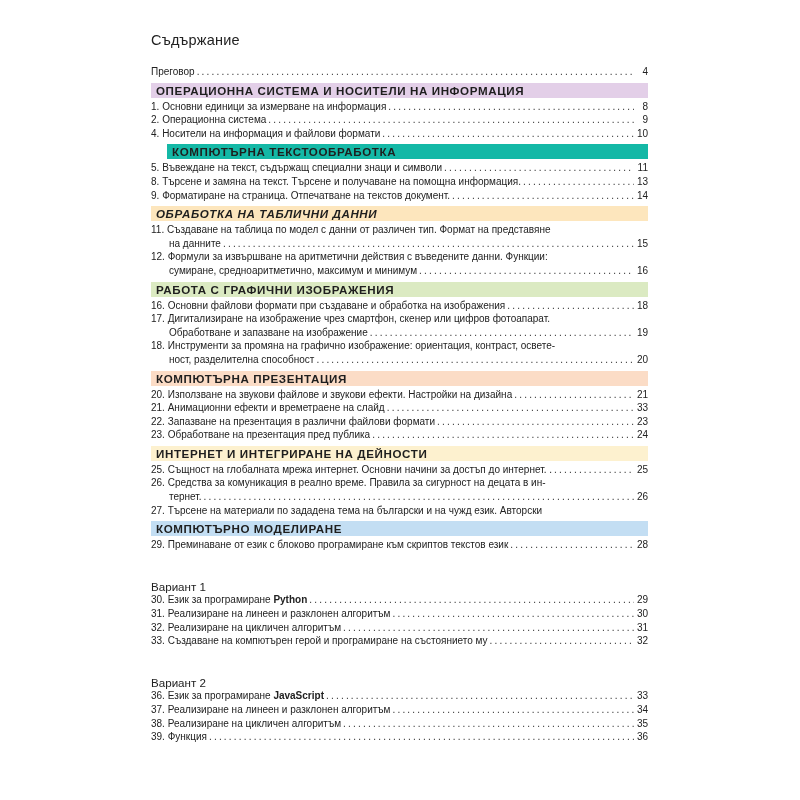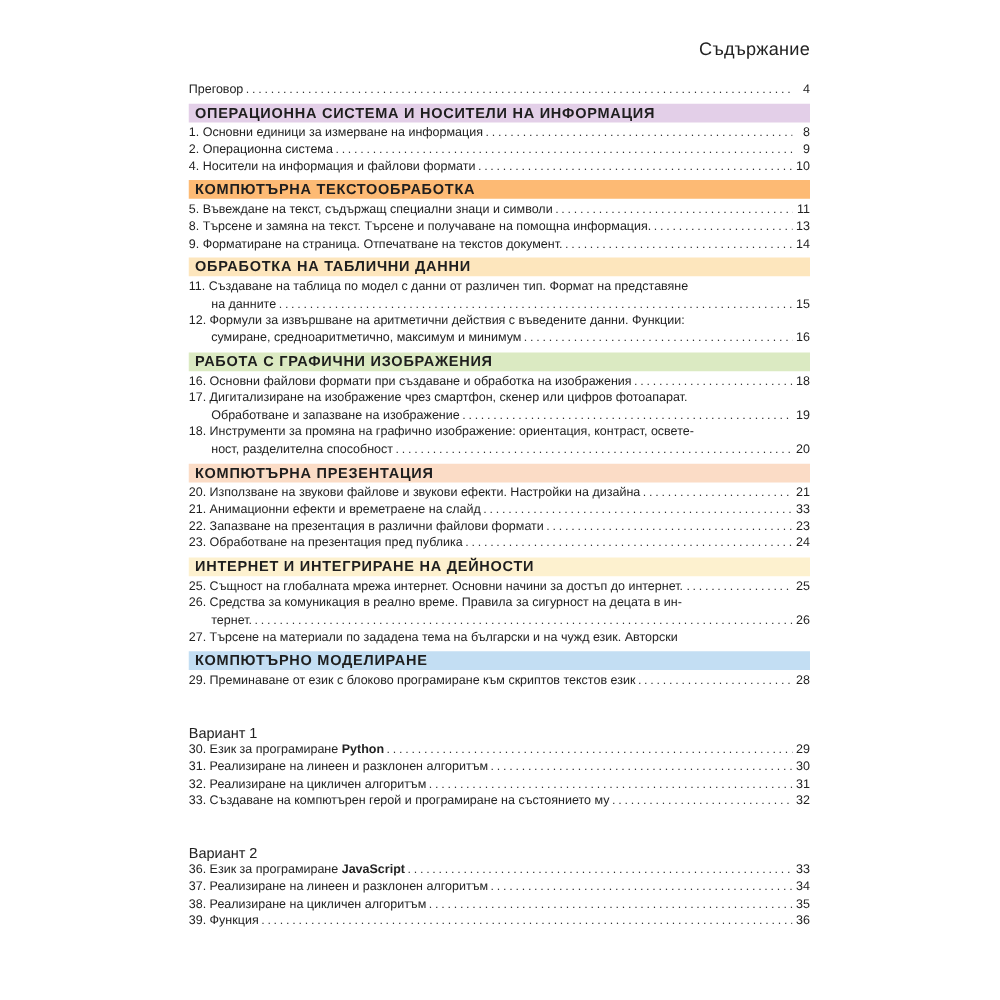--- a/index.html
+++ b/index.html
@@ -1,19 +1,19 @@
 <!DOCTYPE html>
 <html><head>
 <meta charset="utf-8">
 <style>
   html, body { margin:0; padding:0; background:#ffffff; }
   body { width:800px; height:800px; position:relative; overflow:hidden;
          font-family: "Liberation Sans", "DejaVu Sans", sans-serif; color:#222; }
   .page { position:absolute; left:151px; top:30px; width:497px; }
-  .title { text-align:right; font-size:14.5px; margin:0 0 15px 0; height:20px; line-height:20px; letter-spacing:0.2px; }
+  .title { text-align:left; font-size:14.5px; margin:0 0 15px 0; height:20px; line-height:20px; letter-spacing:0.2px; }
   .row { display:flex; align-items:flex-end; font-size:10px; line-height:13.6px; white-space:nowrap; }
   .row .txt { flex:0 0 auto; }
   .row .dots { flex:1 1 auto; overflow:hidden; margin:0 2px; letter-spacing:2.2px; color:#333; }
   .row .dots::before { content:"........................................................................................................................................................"; }
   .row .pg { flex:0 0 auto; text-align:right; min-width:12px; }
   .band { height:15px; line-height:15px; font-weight:bold; font-size:11.6px; letter-spacing:0.6px;
           padding-left:5px; margin:4px 0 2px 0; color:#1e1e1e; }
   .variant { font-weight:normal; font-size:11.6px; line-height:13.6px;margin-top:28px; }
   b.kw { font-weight:bold; }
   .top-rows { margin-bottom:0; }
@@ -45,39 +45,39 @@
           <span class="dots"></span>
           <span class="pg">9</span>
         </div>
         <div class="row">
           <span class="txt"><span>4.</span> <span>Носители на информация и файлови формати</span></span>
           <span class="dots"></span>
           <span class="pg">10</span>
         </div>
       </div>
       <div>
-        <div class="band" style="background: #fdba74;">КОМПЮТЪРНА ТЕКСТООБРАБОТКА</div>
+        <div class="band" style="background: #14b8a6; margin-left: 16px;">КОМПЮТЪРНА ТЕКСТООБРАБОТКА</div>
         <div class="row">
           <span class="txt"><span>5.</span> <span>Въвеждане на текст, съдържащ специални знаци и символи</span></span>
           <span class="dots"></span>
           <span class="pg">11</span>
         </div>
         <div class="row">
           <span class="txt"><span>8.</span> <span>Търсене и замяна на текст. Търсене и получаване на помощна информация.</span></span>
           <span class="dots"></span>
           <span class="pg">13</span>
         </div>
         <div class="row">
           <span class="txt"><span>9.</span> <span>Форматиране на страница. Отпечатване на текстов документ.</span></span>
           <span class="dots"></span>
           <span class="pg">14</span>
         </div>
       </div>
       <div>
-        <div class="band" style="background: rgb(253, 230, 189);">ОБРАБОТКА НА ТАБЛИЧНИ ДАННИ</div>
+        <div class="band" style="background: rgb(253, 230, 189); font-style: italic;">ОБРАБОТКА НА ТАБЛИЧНИ ДАННИ</div>
         <div>
           <div class="row">
             <span class="txt"><span>11.</span> <span>Създаване на таблица по модел с данни от различен тип. Формат на представяне</span></span>
           </div>
           <div class="row" style="padding-left: 18px;">
             <span class="txt"><span>на данните</span></span>
             <span class="dots"></span>
             <span class="pg">15</span>
           </div>
         </div>

